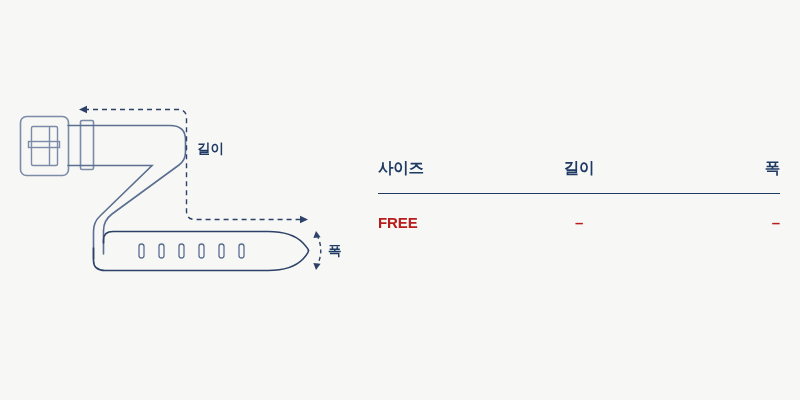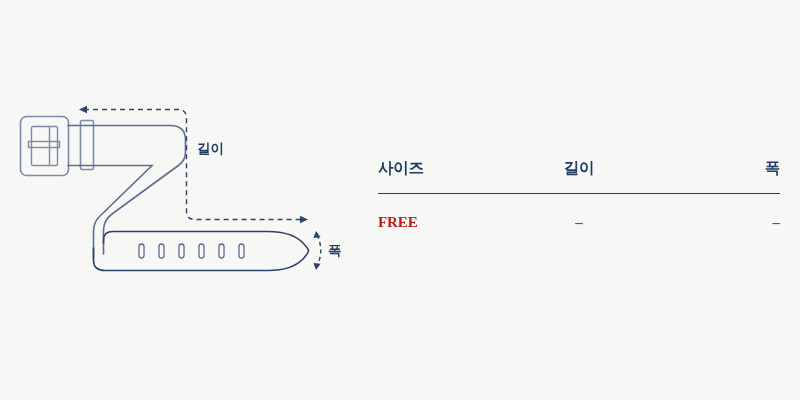--- a/index.html
+++ b/index.html
@@ -29,21 +29,20 @@
   #size-table {
     position: absolute;
     left: 378px;
     top: 158px;
     width: 402px;
   }
   table.sizes {
     width: 100%;
     border-collapse: collapse;
     table-layout: fixed;
-    font-family: Liberation Serif, serif;
   }
   table.sizes th {
     font-size: 15.5px;
     font-weight: bold;
     color: #1f3a63;
     padding: 0 0 14px 0;
     letter-spacing: -0.2px;
     border-bottom: 1.4px solid #1f3a63;
     white-space: nowrap;
   }

